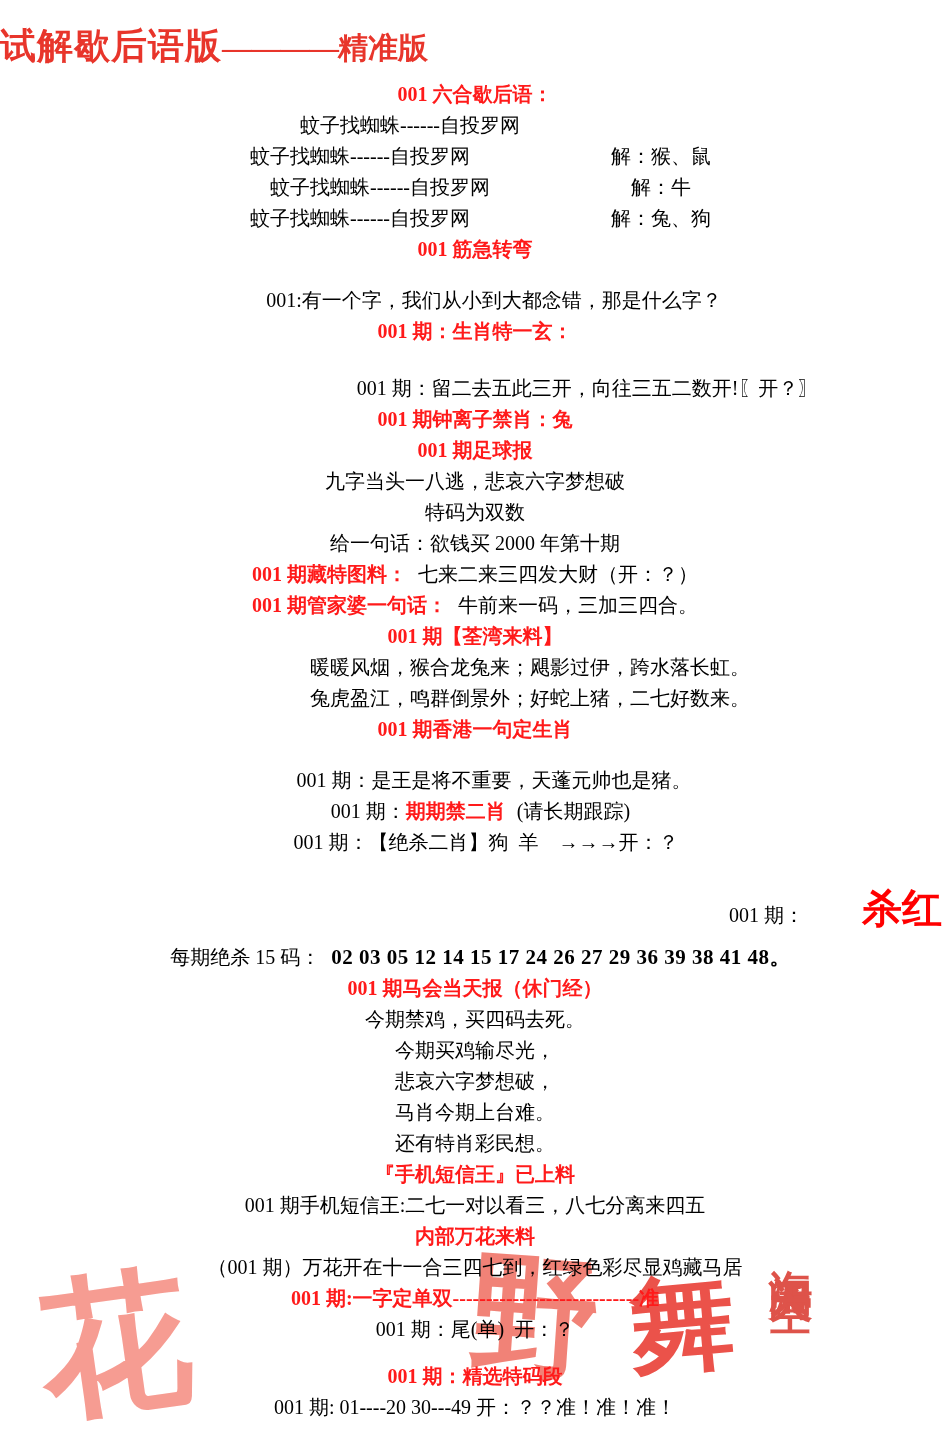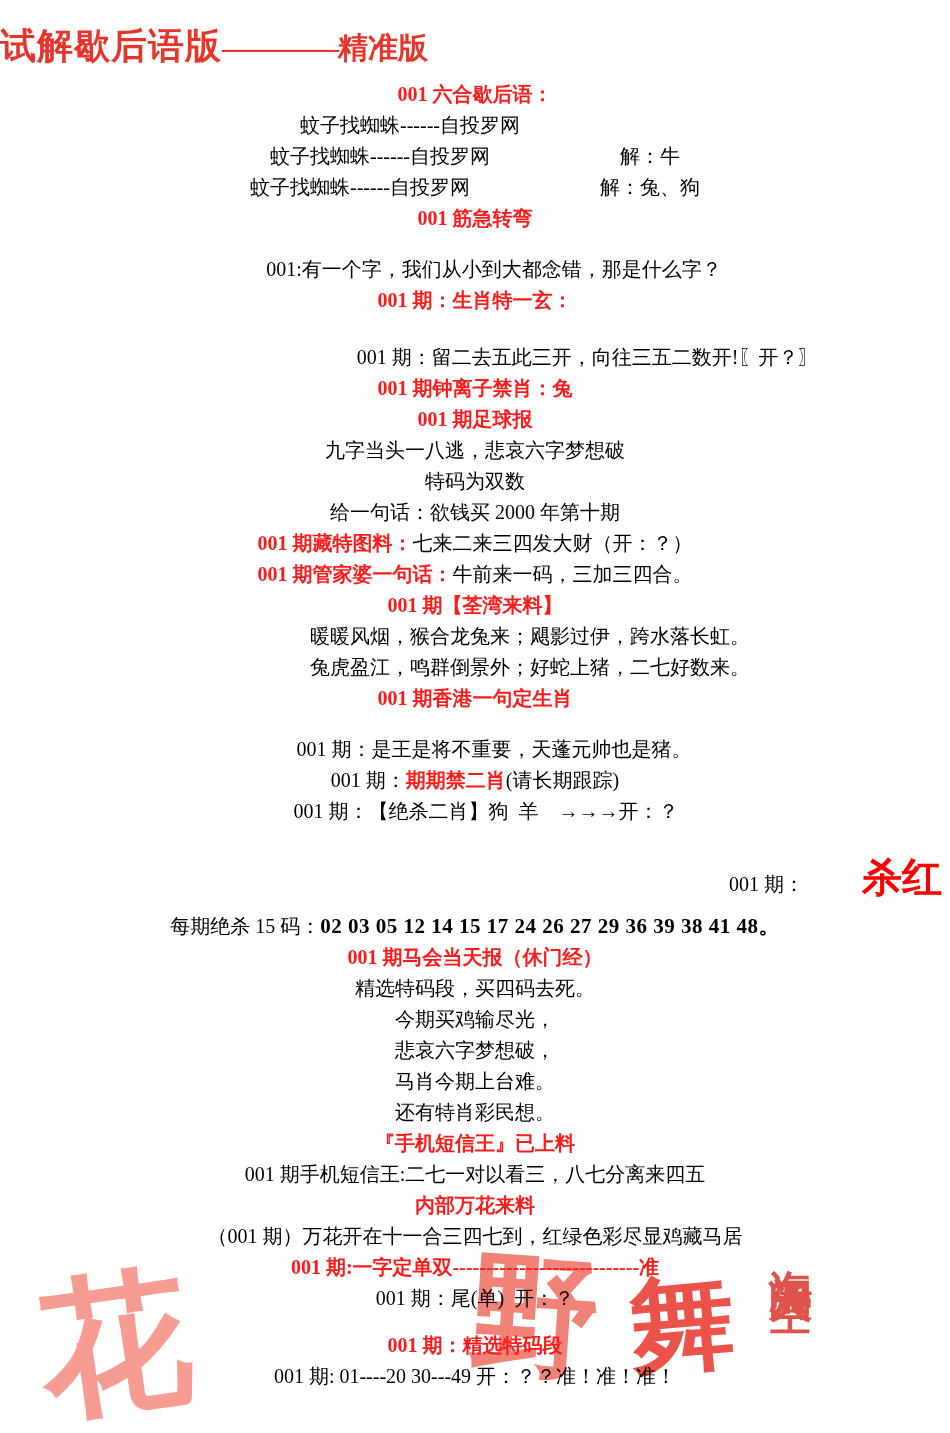--- a/index.html
+++ b/index.html
@@ -56,20 +56,21 @@
     white-space: pre;
     letter-spacing: 0px;
     text-align: center;
   }
   .red {
     color: #ff1a1a;
     font-weight: bold;
   }
   .blk {
     color: #000000;
+    margin-left: 11px;
   }
   .indent1 { padding-left: 38px; margin-top: 20px; }
   .indent2 { padding-left: 110px; }
   .indent3 { padding-left: 225px; }
   .indent-sm { padding-left: 22px; }
   .gap-lg { height: 26px; }
   .gap-md { height: 16px; }
   .gap-sm { height: 8px; }
   .big-red {
     color: #ff0000;
@@ -140,20 +141,21 @@
 
   <div class="title-wrap">
     <span class="title-main">试解歇后语版</span><span class="title-dash">————</span><span class="title-sub">精准版</span>
   </div>
 
   <div class="content">
 
     <div class="line red">001 六合歇后语：</div>
 
     <div class="line"><span class="blk">蚊子找蜘蛛------自投罗网</span><span class="tab-wide"></span><span class="blk"></span></div>
+    <div class="line"><span class="blk">蚊子找蜘蛛------自投罗网</span><span class="tab-wide"></span><span class="blk">解：猴、鼠</span></div>
     <div class="line"><span class="blk">蚊子找蜘蛛------自投罗网</span><span class="tab-wide"></span><span class="blk">解：牛</span></div>
     <div class="line"><span class="blk">蚊子找蜘蛛------自投罗网</span><span class="tab-wide"></span><span class="blk">解：兔、狗</span></div>
 
     <div class="line red">001 筋急转弯</div>
     <div class="line indent1">001:有一个字，我们从小到大都念错，那是什么字？</div>
 
     <div class="line red">001 期：生肖特一玄：</div>
 
     <div class="gap-lg"></div>
 
@@ -180,21 +182,21 @@
 
     <div class="gap-lg"></div>
 
     <div class="killrow"><span class="blk">001 期：</span><span class="tab-mid"></span><span class="big-red">杀红</span></div>
 
     <div class="gap-sm"></div>
 
     <div class="line"><span class="blk">每期绝杀 15 码：</span><span class="blk nums">02 03 05 12 14 15 17 24 26 27 29 36 39 38 41 48。</span></div>
 
     <div class="line red">001 期马会当天报（休门经）</div>
-    <div class="line">精选特码段，买四码去死。</div>
+    <div class="line">今期禁鸡，买四码去死。</div>
     <div class="line">今期买鸡输尽光，</div>
     <div class="line">悲哀六字梦想破，</div>
     <div class="line">马肖今期上台难。</div>
     <div class="line">还有特肖彩民想。</div>
 
     <div class="line red">『手机短信王』已上料</div>
     <div class="line">001 期手机短信王:二七一对以看三，八七分离来四五</div>
 
     <div class="line red">内部万花来料</div>
     <div class="line">（001 期）万花开在十一合三四七到，红绿色彩尽显鸡藏马居</div>

